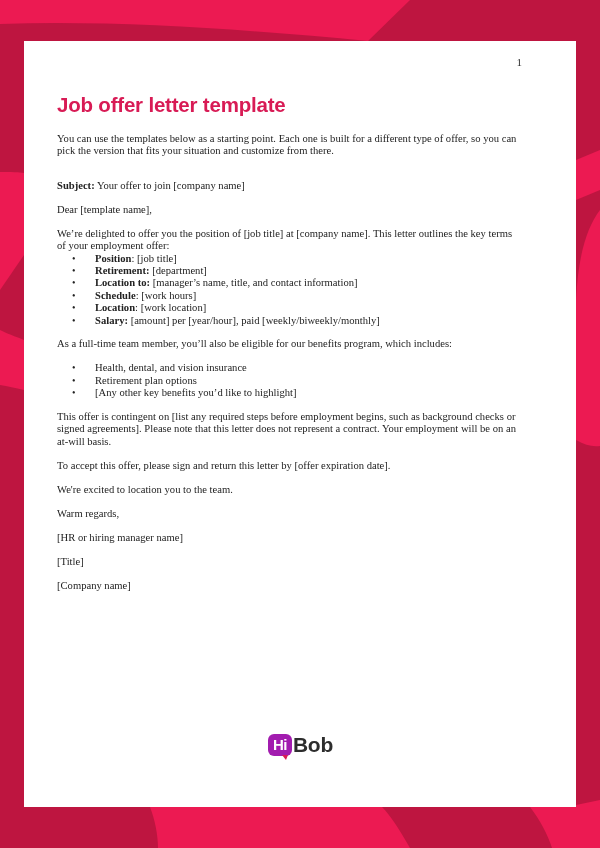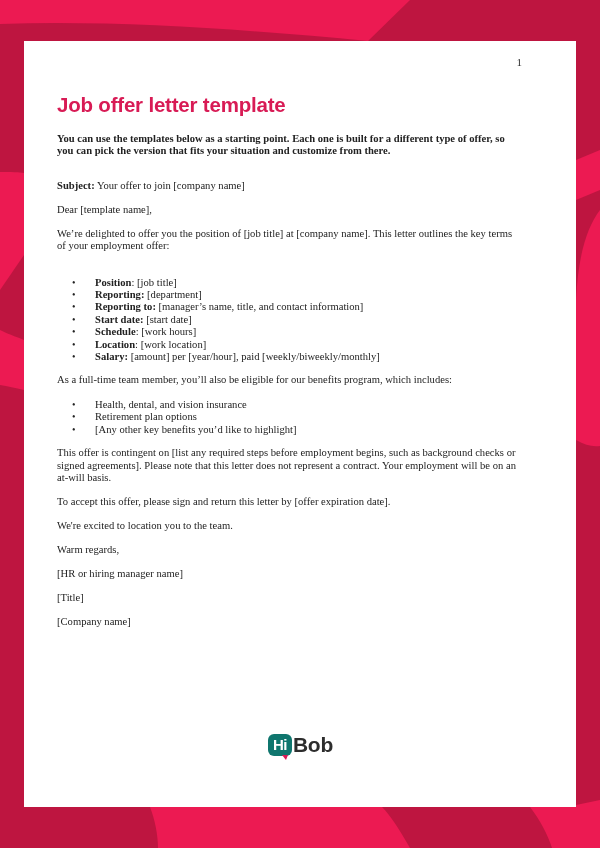--- a/index.html
+++ b/index.html
@@ -19,39 +19,39 @@
   }
   .content {
     position: absolute; left: 33px; top: 52px; width: 460px;
     color: #222; font-size: 10.6px; line-height: 12.4px;
   }
   .doc-title {
     font-family: "Liberation Sans", "DejaVu Sans", sans-serif;
     font-weight: bold; color: #d81b55; font-size: 20.5px; line-height: 24px;
     margin: 0 0 16px 0; letter-spacing: -0.2px;
   }
-  .intro { margin: 0 0 22px 0; font-weight: bold; }
+  .intro { margin: 0 0 22px 0; }
   .section-heading {
     font-family: "Liberation Sans", "DejaVu Sans", sans-serif;
     font-weight: bold; color: #f09a55; font-size: 12.4px; line-height: 16px;
     margin: 0 0 12px 0;
   }
   p { margin: 0 0 11.6px 0; }
   ul { margin: 0 0 11px 0; padding: 0; list-style: none; }
   li { position: relative; padding-left: 38px; line-height: 12.4px; }
   li::before {
     content: "•"; position: absolute; left: 15px; top: 0; font-size: 10px;
   }
   b { font-weight: bold; }
   .logo {
     position: absolute; left: 244px; top: 692px; height: 24px;
     display: flex; align-items: center; gap: 1px;
   }
   .logo-hi {
-    position: relative; width: 24px; height: 22px; background: #0f766e;
+    position: relative; width: 24px; height: 22px; background: #a21caf;
     border-radius: 6px; color: #fff;
     font-family: "Liberation Sans", "DejaVu Sans", sans-serif; font-weight: bold;
     font-size: 15px; line-height: 22px; text-align: center; letter-spacing: -0.5px;
   }
   .logo-hi::after {
     content: ""; position: absolute; left: 14px; bottom: -4px;
     width: 0; height: 0; border-left: 4px solid transparent; border-right: 2px solid transparent;
     border-top: 5px solid #d81b55;
   }
   .logo-bob {
@@ -77,27 +77,26 @@
   <div class="page-number">1</div>
 
   <div class="content">
     <h1 class="doc-title">Job offer letter template</h1>
     <p class="intro">You can use the templates below as a starting point. Each one is built for a different type of offer, so you can pick the version that fits your situation and customize from there.</p>
 
 
     <p><b>Subject:</b><span> Your offer to join [company name]</span></p>
 
     <p>Dear [template name],</p>
-    <p style="margin-bottom:24px">We’re delighted to offer you the position of [job title] at [company name]. This letter outlines the key terms of your employment offer:</p>
+    <p style="margin-bottom:0">We’re delighted to offer you the position of [job title] at [company name]. This letter outlines the key terms of your employment offer:</p>
 
     <ul>
       <li><b>Position</b><span>: </span><span>[job title]</span></li>
-      <li><b>Reporting:</b><span> </span><span>[department]</span></li>
-      <li><b>Reporting to:</b><span> </span><span>[manager’s name, title, and contact information]</span></li>
-      <li><b>Start date:</b><span> </span><span>[start date]</span></li>
+      <li><b>Retirement:</b><span> </span><span>[department]</span></li>
+      <li><b>Location to:</b><span> </span><span>[manager’s name, title, and contact information]</span></li>
       <li><b>Schedule</b><span>: </span><span>[work hours]</span></li>
       <li><b>Location</b><span>: </span><span>[work location]</span></li>
       <li><b>Salary:</b><span> </span><span>[amount] per [year/hour], paid [weekly/biweekly/monthly]</span></li>
     </ul>
 
     <p style="margin-bottom:12px">As a full-time team member, you’ll also be eligible for our benefits program, which includes:</p>
 
     <ul>
       <li>Health, dental, and vision insurance</li>
       <li>Retirement plan options</li>

